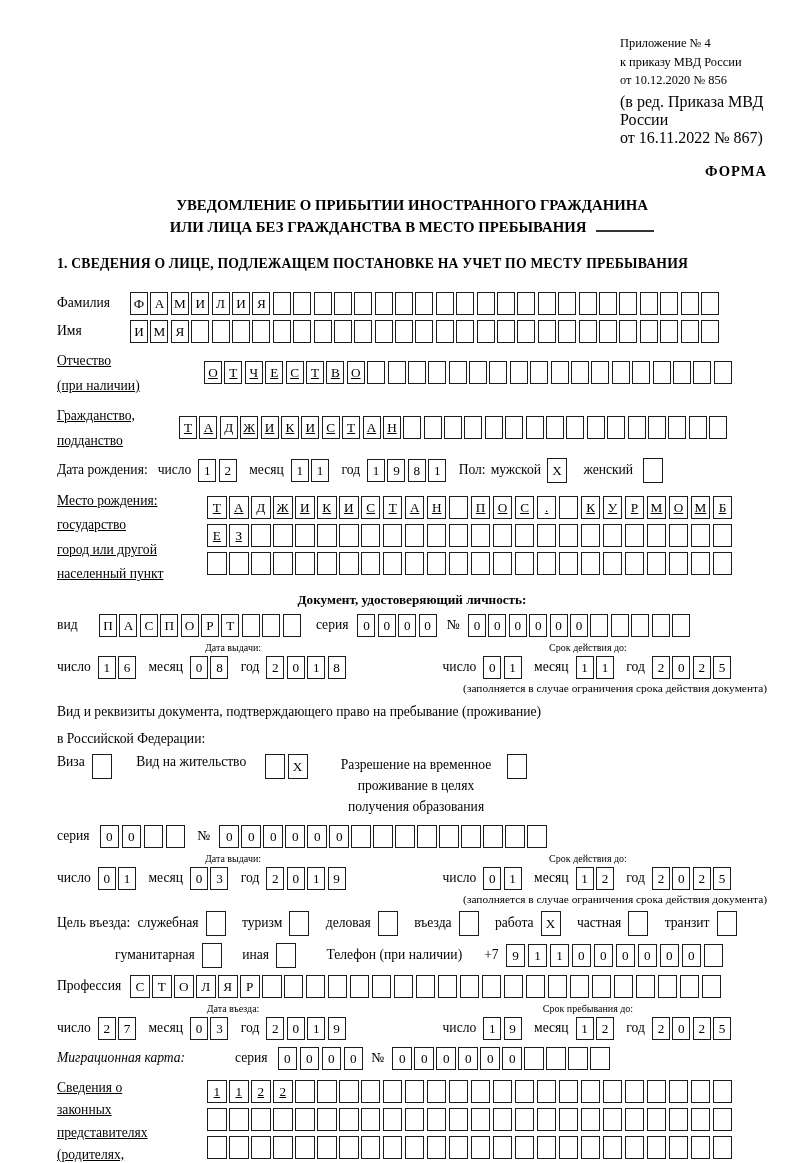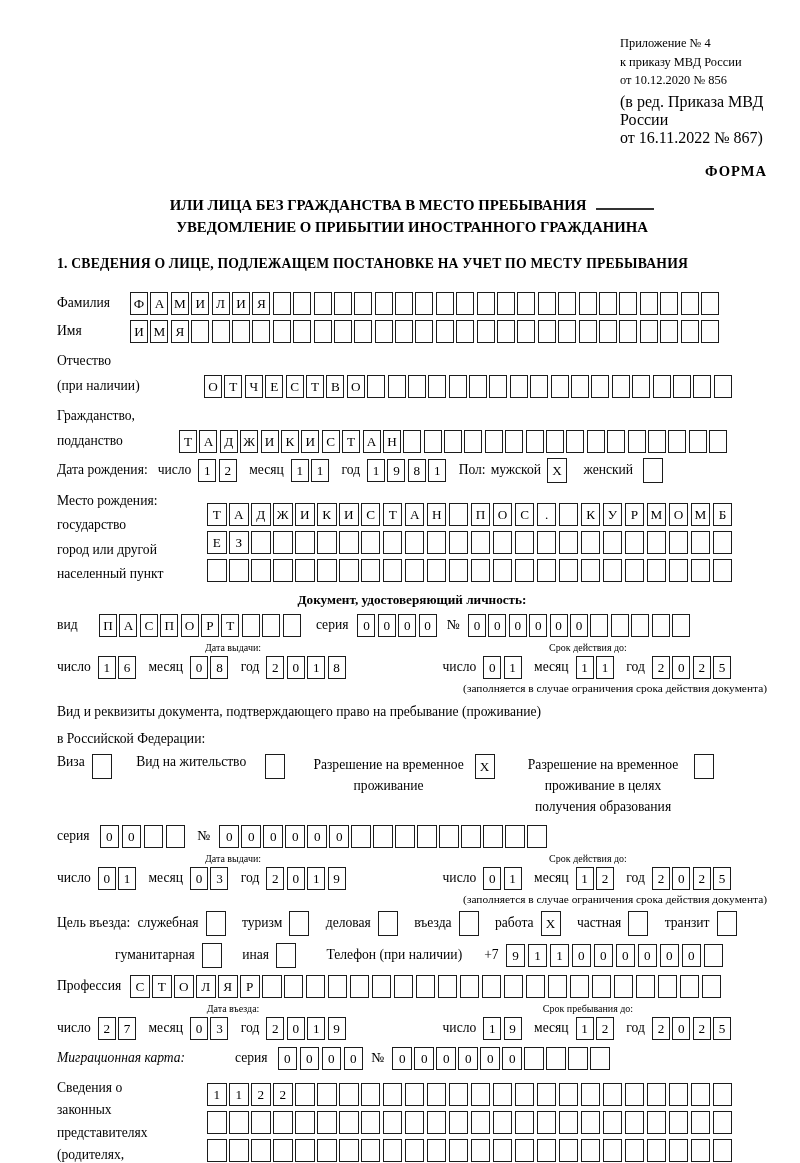--- a/index.html
+++ b/index.html
@@ -9,21 +9,21 @@
     box-sizing:border-box;padding:34px 33px 0 57px;
     overflow:hidden;position:relative;
   }
   .hdr{margin-left:563px;font-size:12.4px;line-height:18.6px;}
   .hdr .sub{margin-top:3px;font-size:16px;line-height:18px;}
   .forma{text-align:right;font-weight:bold;font-size:14.6px;letter-spacing:1px;margin:16px 0 14px 0;}
   .title{text-align:center;font-weight:bold;font-size:14.8px;line-height:22px;margin-bottom:18px;}
   .tunder{display:inline-block;width:58px;border-bottom:2px solid #333;margin-left:10px;height:13px;}
   .sect{font-weight:bold;font-size:13.7px;letter-spacing:.2px;margin-bottom:20px;white-space:nowrap;}
   .frow{display:flex;align-items:center;margin-bottom:5px;}
-  .frow.top{align-items:flex-end;}
+  .frow.top{align-items:center;text-decoration:underline;}
   .lbl{font-size:13.6px;flex:0 0 auto;}
   .lblblock{font-size:13.6px;flex:0 0 auto;line-height:25px;}
   .cellrow{display:inline-flex;align-items:center;flex:0 0 auto;}
   .cell{
     display:inline-flex;align-items:center;justify-content:center;
     width:16px;height:21px;border:1.6px solid #1c1c1c;margin-right:2.4px;
     font-size:13.2px;line-height:1;background:#fff;flex:0 0 auto;
   }
   .w18 .cell{width:17.6px;}
   .chk .cell{width:18px;height:23px;}
@@ -58,24 +58,24 @@
     <div>от 10.12.2020 № 856</div>
     <div class="sub">
       <div>(в ред. Приказа МВД России</div>
       <div>от 16.11.2022 № 867)</div>
     </div>
   </div>
 
   <div class="forma">ФОРМА</div>
 
   <div class="title">
+    <div>УВЕДОМЛЕНИЕ О ПРИБЫТИИ ИНОСТРАННОГО ГРАЖДАНИНА</div>
     <div>
       <span>ИЛИ ЛИЦА БЕЗ ГРАЖДАНСТВА В МЕСТО ПРЕБЫВАНИЯ</span><span class="tunder"></span>
     </div>
-    <div>УВЕДОМЛЕНИЕ О ПРИБЫТИИ ИНОСТРАННОГО ГРАЖДАНИНА</div>
   </div>
 
   <div class="sect">1. СВЕДЕНИЯ О ЛИЦЕ, ПОДЛЕЖАЩЕМ ПОСТАНОВКЕ НА УЧЕТ ПО МЕСТУ ПРЕБЫВАНИЯ</div>
 
   <div class="frow">
     <span class="lbl" style="width:73px;">Фамилия</span>
     <span class="cellrow">
         <span class="cell">Ф</span>
         <span class="cell">А</span>
         <span class="cell">М</span>
@@ -425,21 +425,20 @@
 
   <div class="optrow">
     <span class="optlbl">Виза</span>
     <span class="cellrow chk">
         <span class="cell"></span>
       </span>
     <span class="optlbl optgap">Вид на жительство</span>
     <span class="cellrow chk" style="margin-left:12px;">
         <span class="cell"></span>
       </span>
-    <span class="optctr optgap">Разрешение на временное проживание</span>
     <span class="cellrow chk">
         <span class="cell">X</span>
       </span>
     <span class="optctr optgap" style="width:168px;">Разрешение на временное проживание в целях получения образования</span>
     <span class="cellrow chk">
         <span class="cell"></span>
       </span>
   </div>
 
   <div class="frow">

